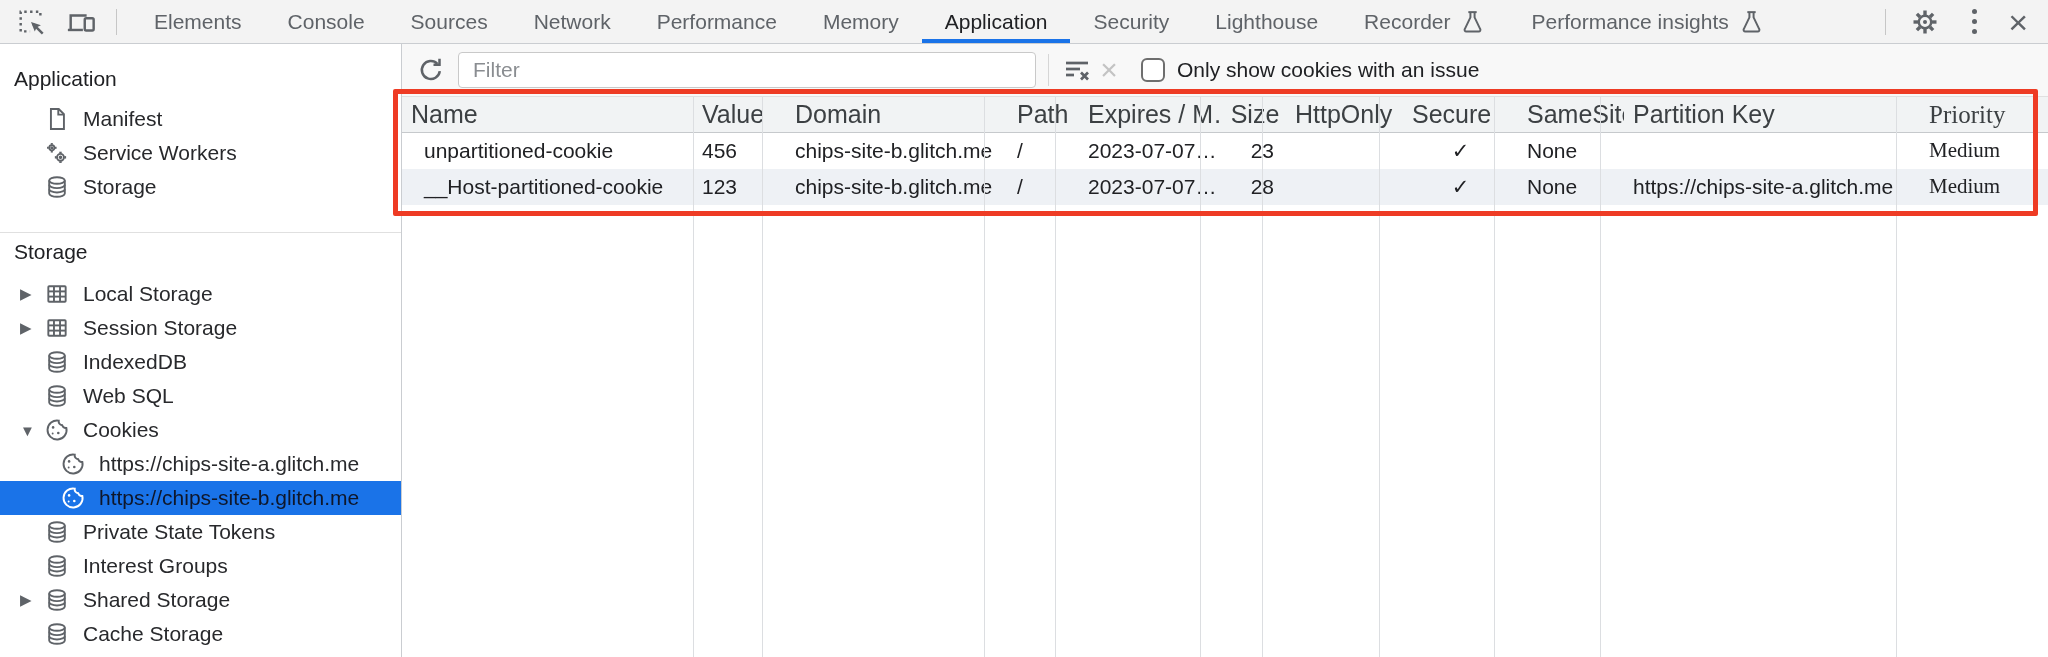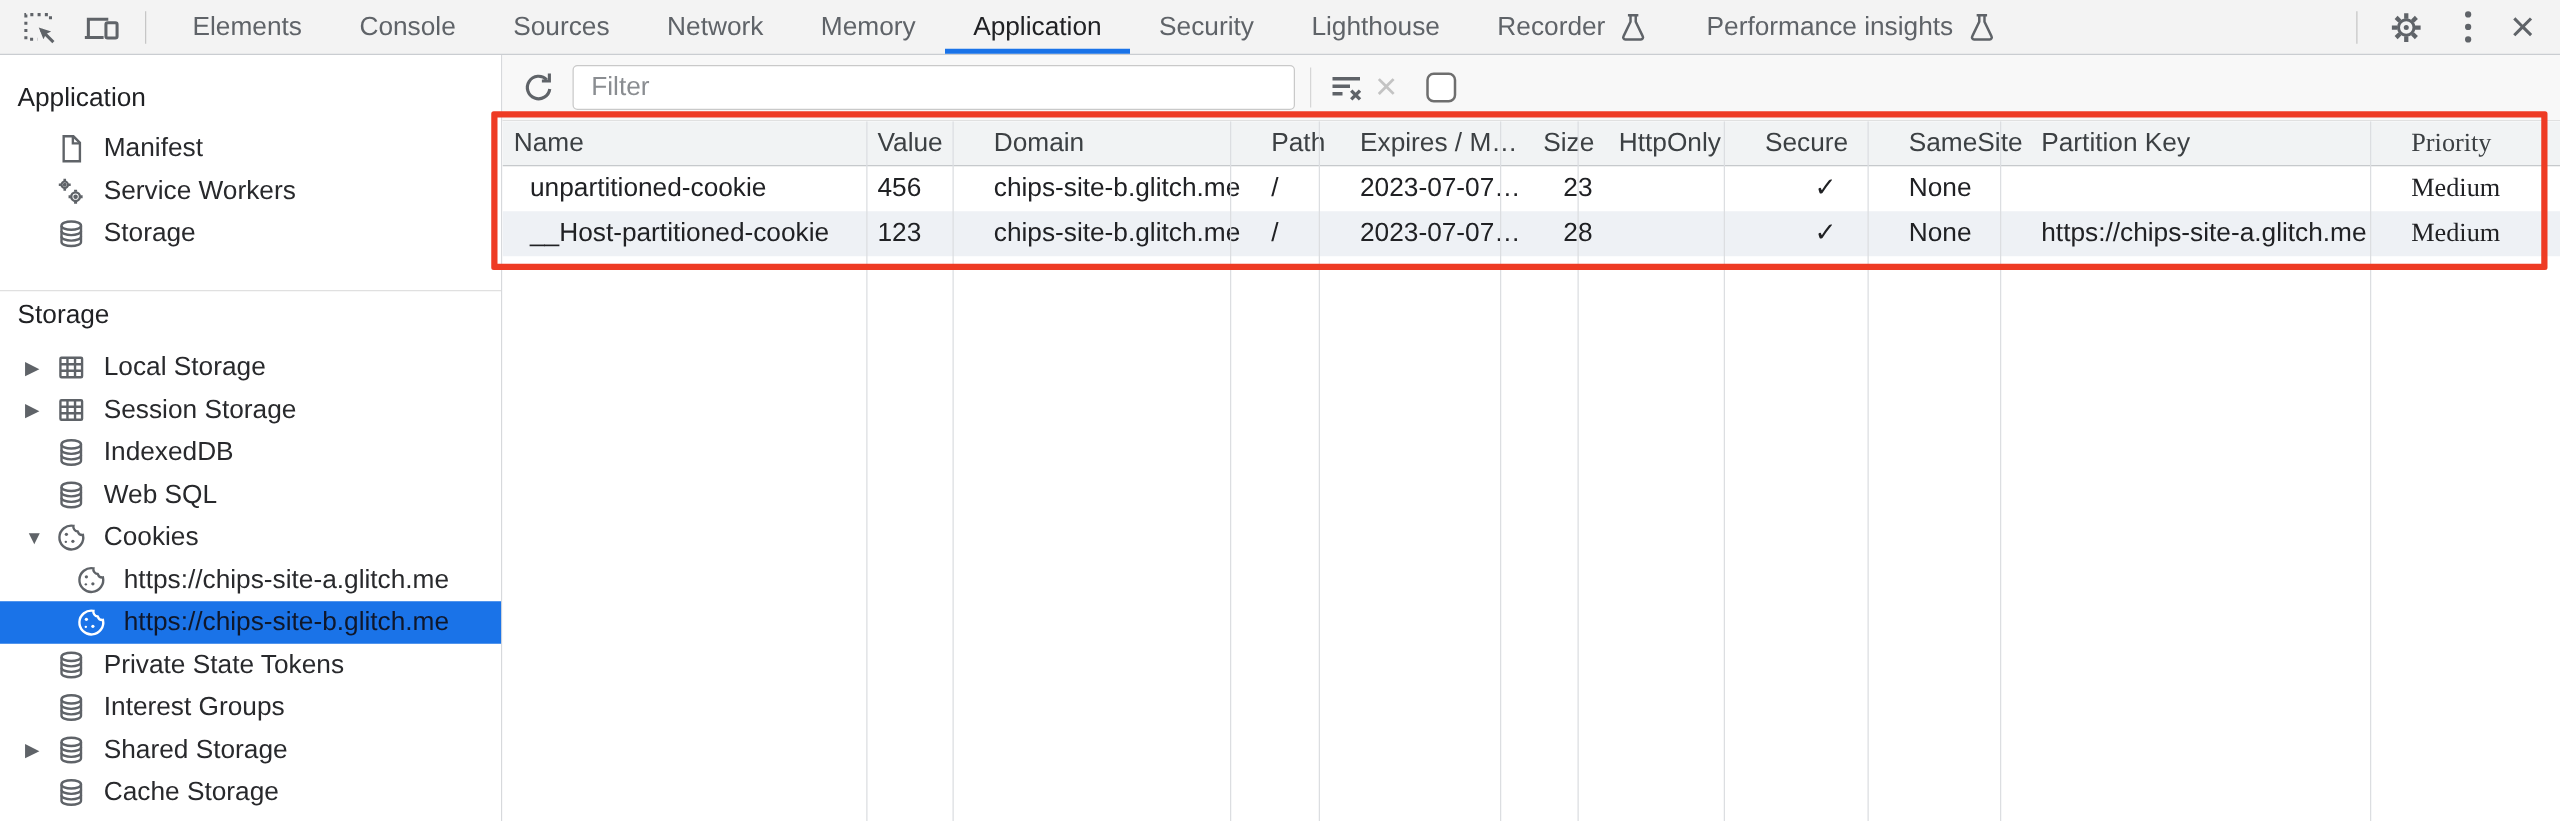--- a/index.html
+++ b/index.html
@@ -56,21 +56,21 @@
   .tool-icon { width:32px; height:32px; color:#5f6368; display:flex; align-items:center; justify-content:center; }
   .tool-icon--disabled { color:#c3c3c3; font-size:30px; line-height:1; }
   .issue-checkbox { width:24px; height:24px; border:2px solid #6e6e6e; border-radius:6px;
                     margin-left:16px; background:#fff; flex:0 0 24px; }
   .issue-label { margin-left:12px; font-size:21px; color:#202124; white-space:nowrap; }
 
   
   .grid { position:relative; flex:1; background:#fff; overflow:hidden; }
   .col-line { position:absolute; top:0; bottom:0; width:1px; background:#dcdee1; z-index:5; }
   .grid-header { display:flex; height:36px; background:#f1f3f4; border-bottom:1px solid #c6c9cc;
-                 font-size:21px; color:#3c4043; }
+                 font-size:25px; color:#3c4043; }
   .grid-row { display:flex; height:36px; font-size:21px; color:#202124; }
   .grid-row--striped { background:#eef1f5; }
   .cell { height:36px; line-height:35px; white-space:nowrap; overflow:hidden; padding-left:9px; }
   .c0 { width:291px; } .c1 { width:69px; } .c2 { width:222px;margin-left:24px; } .c3 { width:71px; }
   .c4 { width:145px; } .c5 { width:62px; } .c6 { width:117px; } .c7 { width:115px; }
   .c8 { width:106px; } .c9 { width:296px; } .c10 { flex:1;font-family:Liberation Serif, serif; }
   .cell--name-data { padding-left:22px; }
   .cell--num { text-align:right; padding-right:12px; padding-left:0; }
   .cell--center { text-align:center; padding-left:0; }
 
@@ -109,20 +109,23 @@
           <span>Elements</span>
         </div>
       <div class="tab">
           <span>Console</span>
         </div>
       <div class="tab">
           <span>Sources</span>
         </div>
       <div class="tab">
           <span>Network</span>
+        </div>
+      <div class="tab">
+          <span>Performance</span>
         </div>
       <div class="tab">
           <span>Memory</span>
         </div>
       <div class="tab tab--active">
           <span>Application</span>
         </div>
       <div class="tab">
           <span>Security</span>
         </div>
@@ -393,20 +396,21 @@
       <span class="tool-icon">
         <svg viewBox="0 0 32 32" width="32" height="32" fill="none" stroke="currentColor" stroke-width="2.7">
           <line x1="5" y1="9" x2="27" y2="9"></line>
           <line x1="5" y1="15" x2="19" y2="15"></line>
           <line x1="5" y1="21" x2="13" y2="21"></line>
           <path d="M20 18.5l7 7M27 18.5l-7 7"></path>
         </svg>
       </span>
       <span class="tool-icon tool-icon--disabled">×</span>
       <span class="issue-checkbox"></span>
+      <span class="issue-label">Only show cookies with an issue</span>
     </div>
 
     <div class="grid">
 
       <span class="col-line" style="left:291px"></span>
       <span class="col-line" style="left:360px"></span>
       <span class="col-line" style="left:582px"></span>
       <span class="col-line" style="left:653px"></span>
       <span class="col-line" style="left:798px"></span>
       <span class="col-line" style="left:860px"></span>

